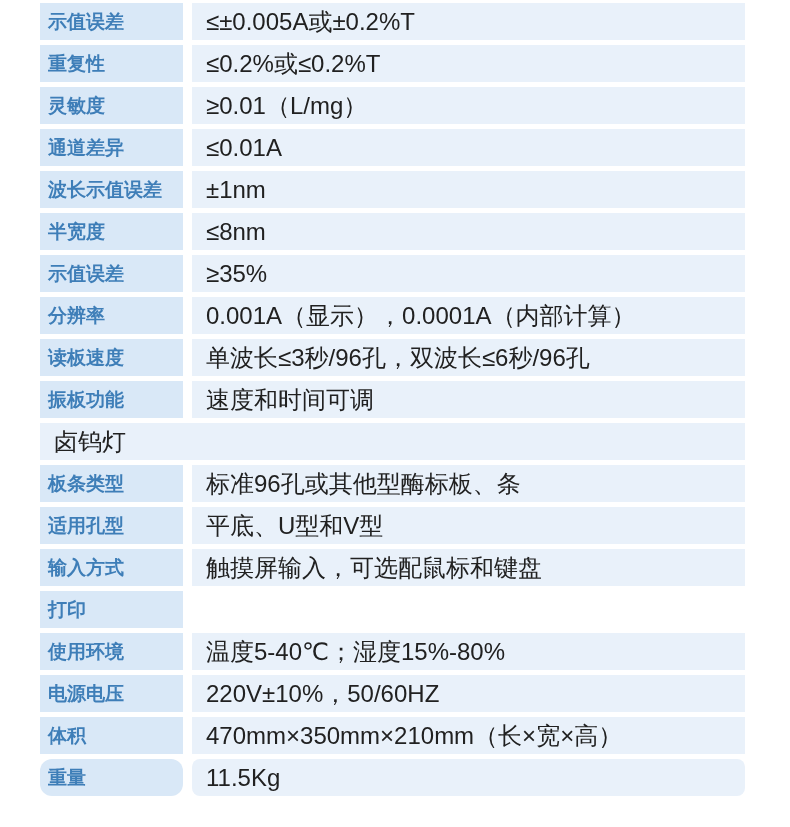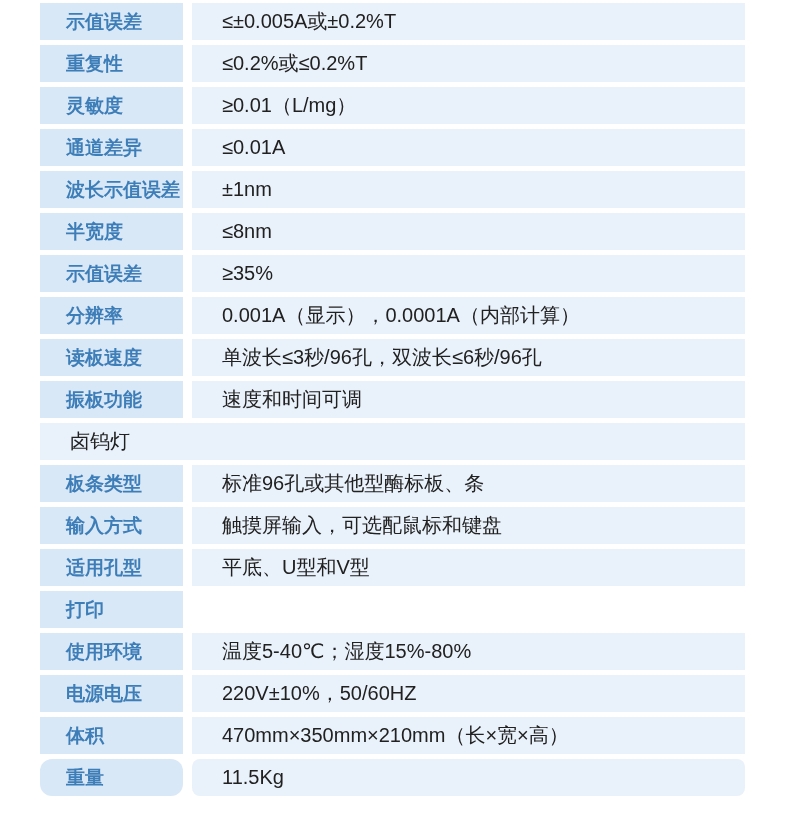--- a/index.html
+++ b/index.html
@@ -30,34 +30,34 @@
   }
   .spec-label {
     width: 143px;
     flex: 0 0 143px;
     background: var(--label-bg, #d9e8f7);
     color: var(--label-text, #3e7eb8);
     font-size: 19px;
     font-weight: 600;
     display: flex;
     align-items: center;
-    padding-left: 26px;
+    padding-left: 8px;
     white-space: nowrap;
     overflow: hidden;
     text-align: right;
   }
   .spec-value {
     flex: 1;
     background: var(--value-bg, #e9f1fa);
     color: var(--value-text, #212121);
-    font-size: 20px;
+    font-size: 24px;
     font-weight: 400;
     display: flex;
     align-items: center;
-    padding-left: 30px;
+    padding-left: 14px;
     white-space: nowrap;
     overflow: hidden;
   }
   .spec-row:last-child .spec-label {
     border-bottom-left-radius: 10px;
     border-radius: 12px;
   }
   .spec-row:last-child .spec-value {
     border-bottom-right-radius: 12px;
     border-radius: 8px;
@@ -121,27 +121,27 @@
   <div class="spec-row">
     <div class="spec-value">卤钨灯</div>
   </div>
 
   <div class="spec-row">
     <div class="spec-label">板条类型</div>
     <div class="spec-value">标准96孔或其他型酶标板、条</div>
   </div>
 
   <div class="spec-row">
-    <div class="spec-label">输入方式</div>
-    <div class="spec-value">触摸屏输入，可选配鼠标和键盘</div>
+    <div class="spec-label">适用孔型</div>
+    <div class="spec-value">平底、U型和V型</div>
   </div>
 
   <div class="spec-row">
-    <div class="spec-label">适用孔型</div>
-    <div class="spec-value">平底、U型和V型</div>
+    <div class="spec-label">输入方式</div>
+    <div class="spec-value">触摸屏输入，可选配鼠标和键盘</div>
   </div>
 
   <div class="spec-row">
     <div class="spec-label">打印</div>
   </div>
 
   <div class="spec-row">
     <div class="spec-label">使用环境</div>
     <div class="spec-value">温度5-40℃；湿度15%-80%</div>
   </div>

